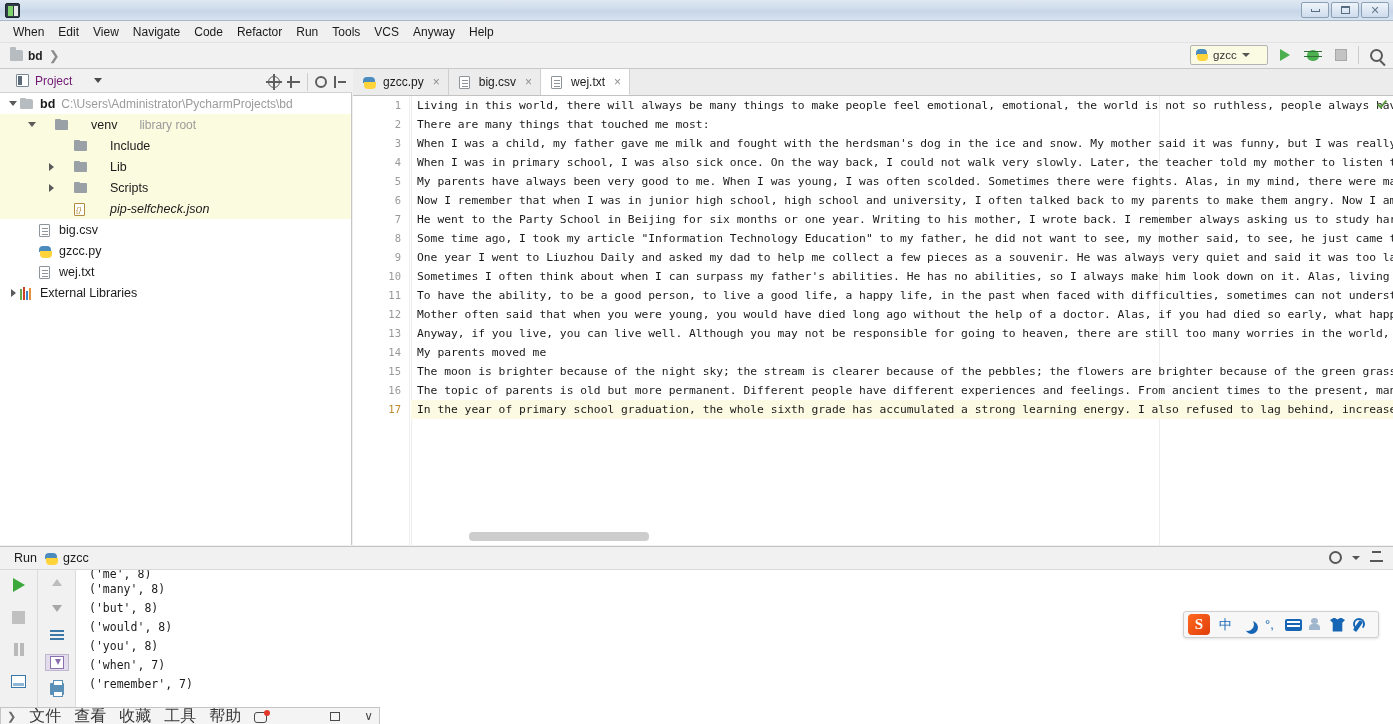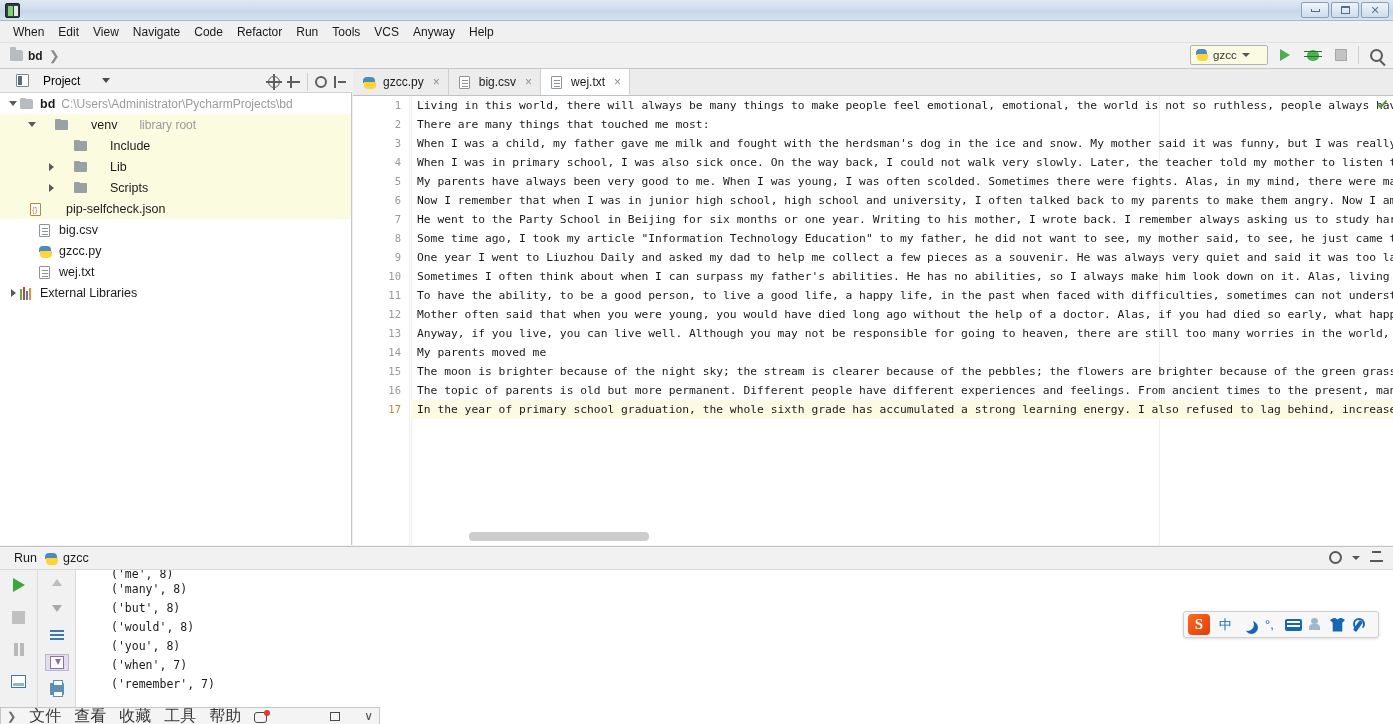--- a/index.html
+++ b/index.html
@@ -111,21 +111,21 @@
   .tool-header {
     position: absolute; left: 0; top: 69px; width: 352px; height: 24px;
     background: #f1f1f1; border-bottom: 1px solid #d2d2d2;
     display: flex; align-items: center;
   }
   .proj-ico {
     width: 13px; height: 13px; margin-left: 16px; margin-right: 6px; flex:none;
     border: 1px solid #7a8794; background: #fff; position: relative; border-radius: 1px;
   }
   .proj-ico::before{content:"";position:absolute;left:1px;top:1px;width:4px;height:9px;background:#5b6b7a;}
-  .tool-title { font-size: 12px; color: #000000; margin-left: 8px; }
+  .tool-title { font-size: 12px; color: #701a75; }
   .tool-caret { margin-left: 22px; width:0;height:0;border-left:4px solid transparent;border-right:4px solid transparent;border-top:5px solid #4a4a4a; }
   .tool-actions { position: absolute; right: 6px; top: 4px; display: flex; align-items: center; gap: 7px; }
   .ic-locate { width:12px;height:12px;border:1.6px solid #5e5e5e;border-radius:50%;position:relative;}
   .ic-locate::before{content:"";position:absolute;left:4.2px;top:-3px;width:1.6px;height:16px;background:#5e5e5e;}
   .ic-locate::after{content:"";position:absolute;top:4.2px;left:-3px;height:1.6px;width:16px;background:#5e5e5e;}
   .ic-collapse { width:13px;height:12px;position:relative;}
   .ic-collapse::before{content:"";position:absolute;left:0;top:5px;width:13px;height:1.6px;background:#5e5e5e;}
   .ic-collapse::after{content:"";position:absolute;left:3px;top:0;width:1.6px;height:12px;background:#5e5e5e;}
   .ic-gear { width:12px;height:12px;border:2px solid #5e5e5e;border-radius:50%;}
   .ic-hide { width:12px;height:12px;position:relative;}
@@ -276,21 +276,21 @@
   .ic-wrap::before{content:"";position:absolute;left:0;top:1px;width:14px;height:1.6px;background:#3b78a8;box-shadow:0 4px 0 #3b78a8,0 8px 0 #3b78a8;}
   .ic-scrolldn { width:14px;height:13px;border:1.6px solid #8a6fae;background:#fff;position:relative;}
   .ic-scrolldn::after{content:"";position:absolute;left:4px;top:2px;width:0;height:0;border-left:3px solid transparent;border-right:3px solid transparent;border-top:6px solid #8a6fae;}
   .ic-print { width:14px;height:12px;background:#5a8fb8;position:relative;border-radius:1px;}
   .ic-print::before{content:"";position:absolute;left:3px;top:-3px;width:8px;height:4px;background:#fff;border:1px solid #5a8fb8;}
   .ic-print::after{content:"";position:absolute;left:3px;bottom:-2px;width:8px;height:4px;background:#fff;border:1px solid #5a8fb8;}
   .ic-clear { width:14px;height:5px;background:#6b6b6b;border-radius:2px 2px 0 0;}
 
   .run-out {
     position: absolute; left: 77px; top: 0; right: 0; height: 154px;
-    background: #ffffff; overflow: hidden; padding-left: 12px; margin-left: 22px;
+    background: #ffffff; overflow: hidden; padding-left: 12px;
   }
   .oline {
     height: 19px; line-height: 19px; font-family: "DejaVu Sans Mono", monospace;
     font-size: 11.5px; color: #1a1a1a; white-space: nowrap;
   }
   .oline.clip { height: 10px; line-height: 8px; overflow: hidden; color:#1a1a1a; }
 
   
   .ime {
     position: absolute; left: 1183px; top: 611px; width: 196px; height: 27px;
@@ -444,21 +444,21 @@
       </div>
       <div class="row hl" style="padding-left: 44px;">
         <span class="arrow">
           <i class="chev-r"></i>
         </span>
         <span class="ico">
           <span class="ico-module" style="position: absolute;"></span>
         </span>
         <span class="nm">Scripts</span>
       </div>
-      <div class="row hl" style="">
+      <div class="row hl" style="padding-left: 44px; font-style: italic;">
         <span class="arrow"></span>
         <span class="ico">
           <span class="ico-json" style="position: absolute;"></span>
         </span>
         <span class="nm">pip-selfcheck.json</span>
       </div>
       <div class="row" style="padding-left: 25px;">
         <span class="arrow"></span>
         <span class="ico">
           <span class="ico-file" style="position: absolute;"></span>

